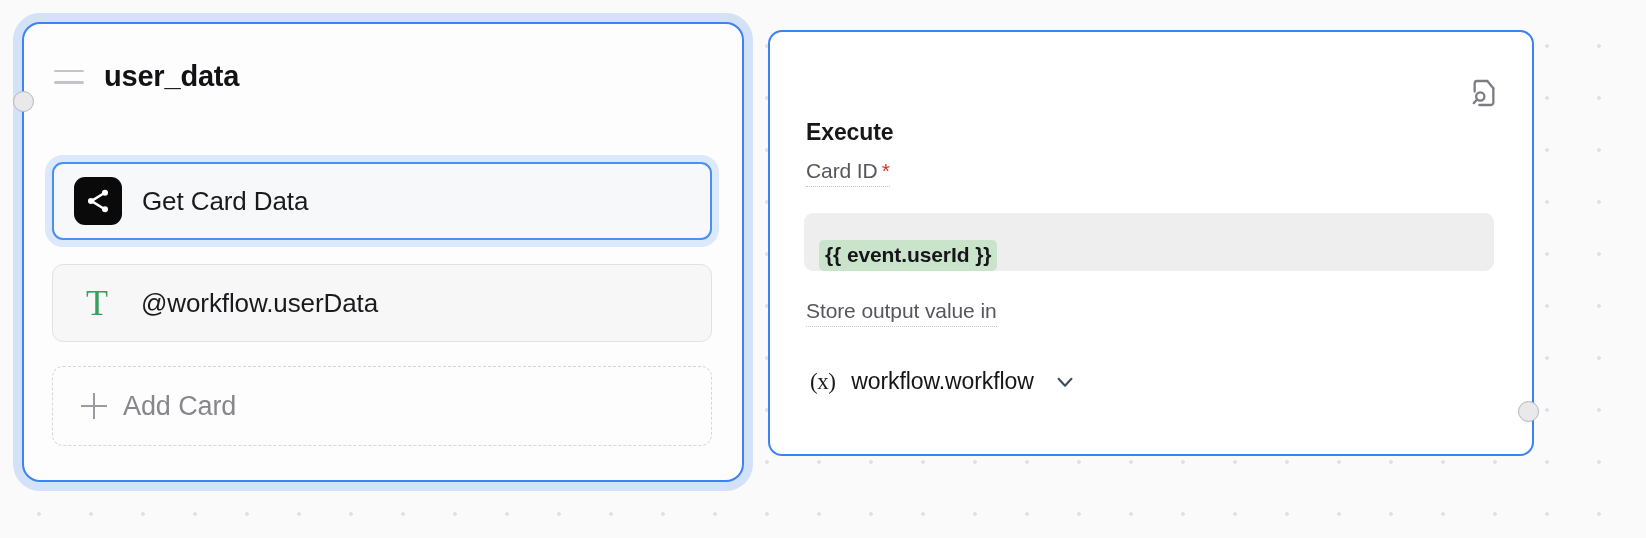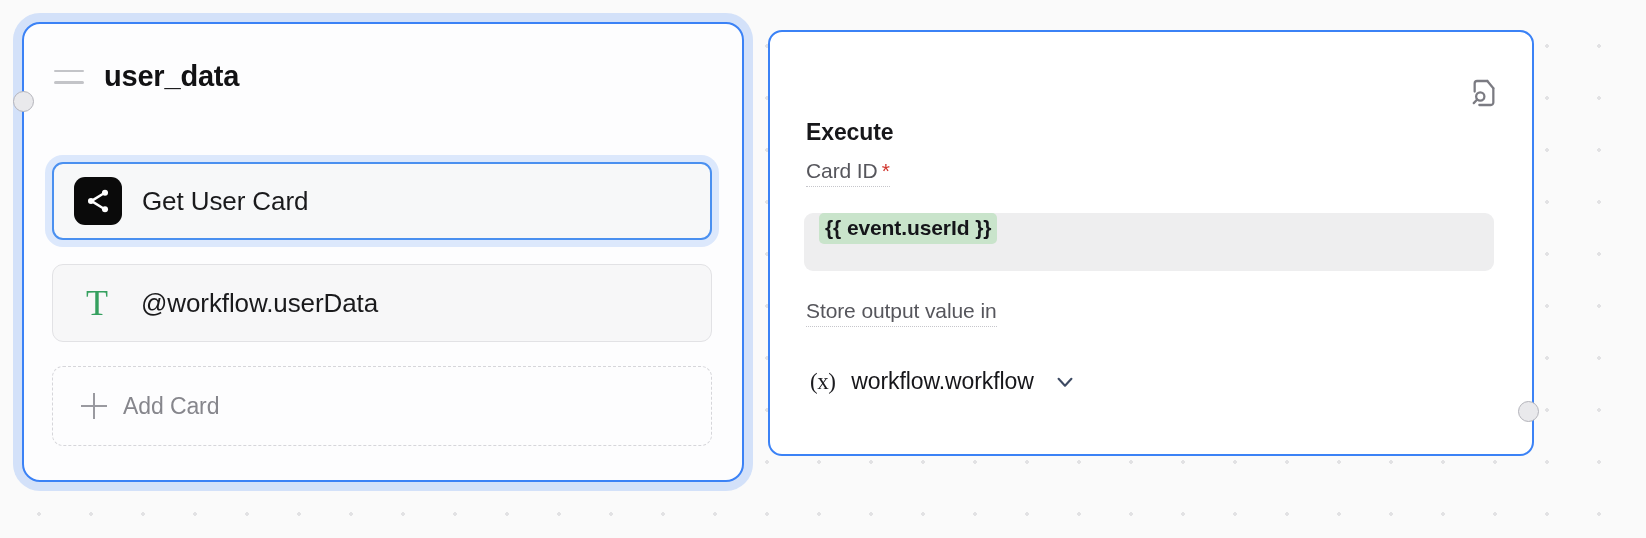--- a/index.html
+++ b/index.html
@@ -178,21 +178,21 @@
     flex: 0 0 auto;
   }
   .plus-icon::before, .plus-icon::after {
     content: "";
     position: absolute;
     background: #9a9aa0;
   }
   .plus-icon::before { left: 0; top: 11.5px; width: 26px; height: 2.4px; }
   .plus-icon::after  { top: 0; left: 11.8px; height: 26px; width: 2.4px; }
   .add-card-label {
-    font-size: 23px;
+    font-size: 27px;
     color: #86868c;
     letter-spacing: -0.1px;
   }
 
   
   .exec-title {
     position: absolute;
     left: 36px;
     top: 45px;
     font-size: 23px;
@@ -233,21 +233,21 @@
     position: absolute;
     left: 34px;
     top: 181px;
     width: 690px;
     height: 58px;
     box-sizing: border-box;
     background: #eeeeef;
     border: none;
     border-radius: 9px;
     display: flex;
-    align-items: flex-start;
+    align-items: flex-end;
     padding-left: 15px;
     cursor: text;
   }
   .token-chip {
     display: inline-block;
     background: #c9e4cb;
     color: #15151a;
     font-size: 21px;
     font-weight: bold;
     border-radius: 5px;
@@ -305,21 +305,21 @@
     <div class="card selected" id="card-get-user-data">
       <span class="icon-tile">
         <svg width="28" height="28" viewBox="0 0 24 24" fill="none" stroke="#ffffff" stroke-width="2.1" stroke-linecap="round" stroke-linejoin="round">
           <circle cx="18" cy="5" r="2.6" fill="#ffffff" stroke="none"></circle>
           <circle cx="6" cy="12" r="2.6" fill="#ffffff" stroke="none"></circle>
           <circle cx="18" cy="19" r="2.6" fill="#ffffff" stroke="none"></circle>
           <line x1="8.3" y1="10.8" x2="15.7" y2="6.2"></line>
           <line x1="8.3" y1="13.2" x2="15.7" y2="17.8"></line>
         </svg>
       </span>
-      <span class="card-label">Get User Card</span>
+      <span class="card-label">Get Card Data</span>
     </div>
 
     <div class="card" id="card-workflow-userdata">
       <span class="t-icon">T</span>
       <span class="card-label">@workflow.userData</span>
     </div>
 
     <div id="card-add">
       <span class="plus-icon"></span>
       <span class="add-card-label">Add Card</span>

